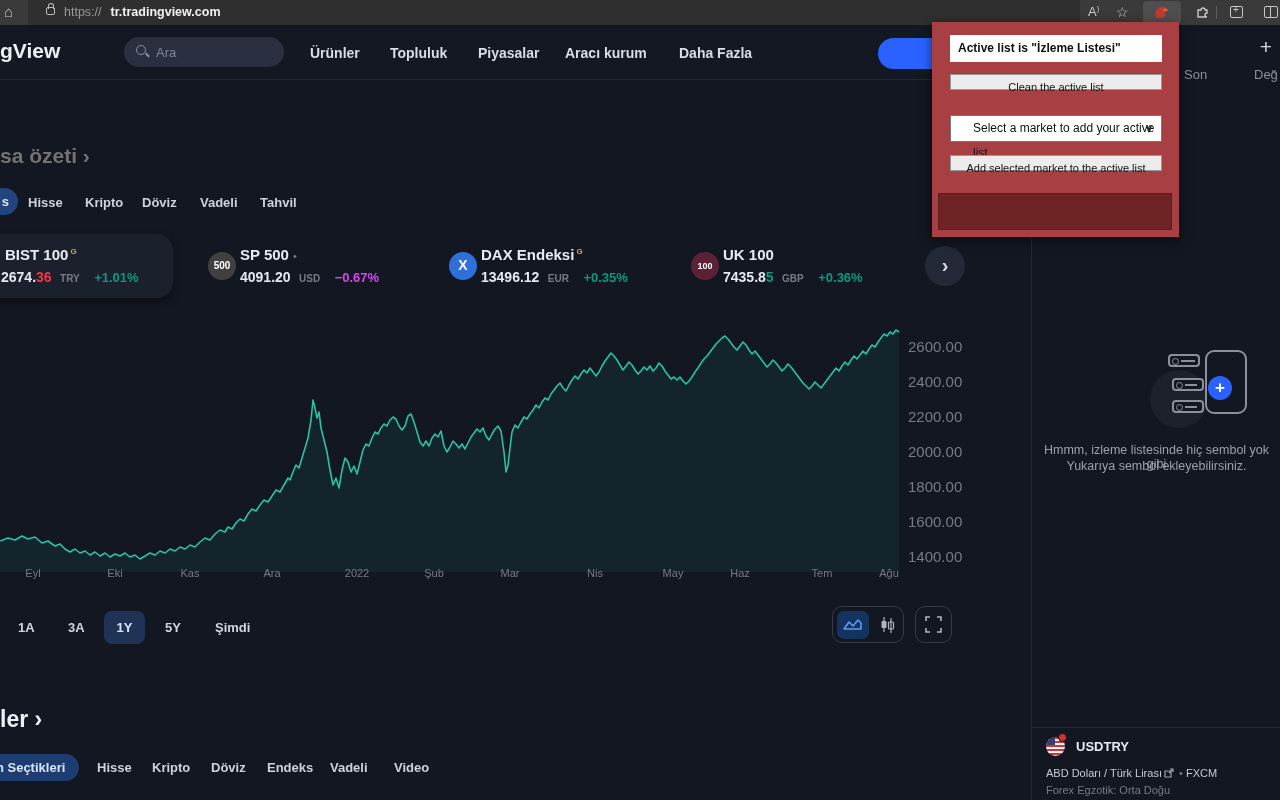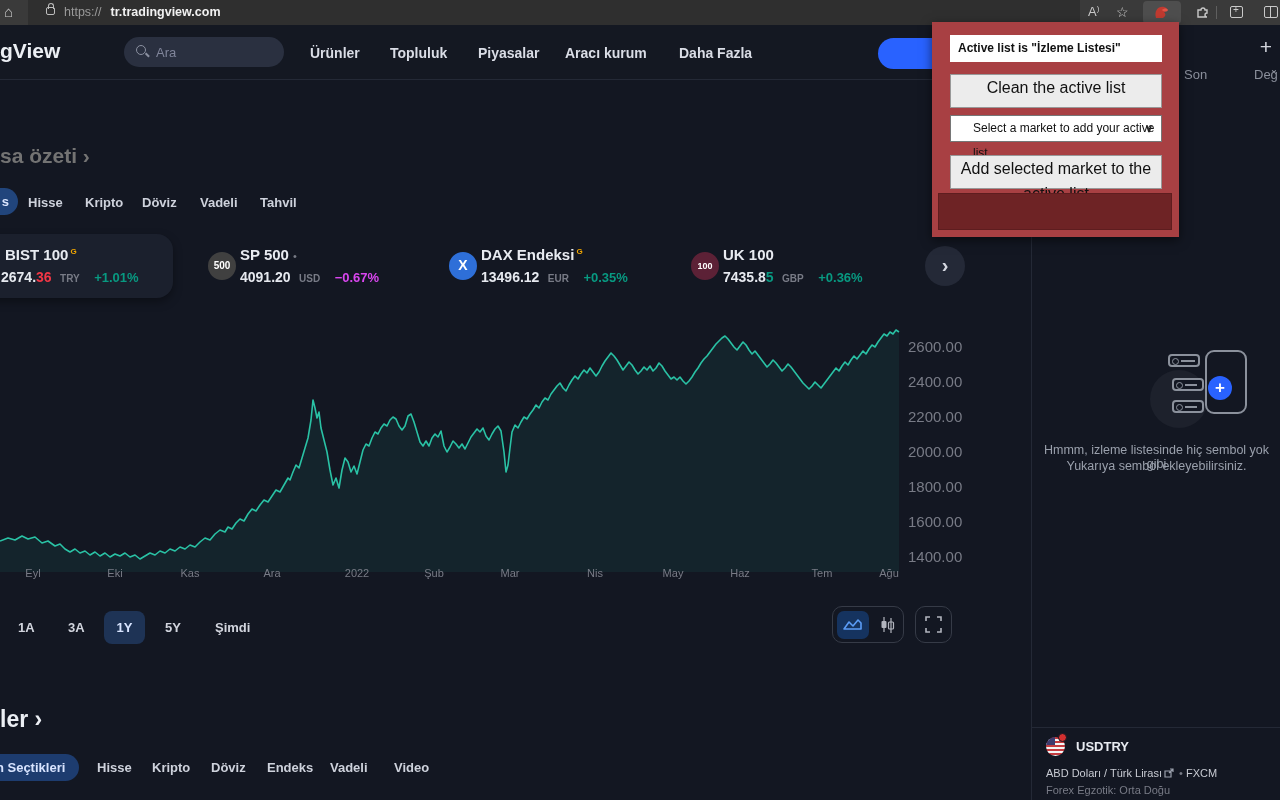--- a/index.html
+++ b/index.html
@@ -120,22 +120,22 @@
   .sym-name { position:absolute; left:44px; top:6px; font-size:13px; font-weight:bold; color:#e8ebf1; }
   .sym-desc { position:absolute; left:14px; top:34px; font-size:11px; color:#c8cbd3; }
   .sym-cat  { position:absolute; left:14px; top:51px; font-size:11px; color:#787b86; }
   .extlink { display:inline-block; vertical-align:-1px; margin:0 2px; }
 
   
   .popup { position:absolute; left:932px; top:22px; width:247px; height:215px; background:#a84043;
            box-shadow:0 3px 10px rgba(0,0,0,.55); z-index:50; }
   .pp-title { position:absolute; left:18px; top:13px; width:212px; height:27px; background:#fff;
               font-size:12px; font-weight:bold; color:#111; line-height:27px; padding-left:8px; }
-  .pp-btn { position:absolute; left:18px; width:212px; height:34px; background:#ececec;
-            border:1px solid #989898; font-size:16px; color:#111; text-align:center; line-height:25px;
+  .pp-btn { position:absolute; left:18px; width:212px; height:16px; background:#ececec;
+            border:1px solid #989898; font-size:11px; color:#111; text-align:center; line-height:25px;
             cursor:pointer; }
   .pp-select { position:absolute; left:18px; top:93px; width:212px; height:27px; background:#fff;
                border:1px solid #767676; font-size:12px; color:#111; line-height:25px;
                padding-left:22px; cursor:pointer; }
   .pp-chev { position:absolute; right:8px; top:0; font-size:11px; font-weight:bold; color:#222; }
   .pp-dark { position:absolute; left:6px; top:171px; width:234px; height:37px; background:#6e2325;
              border:1px solid #5e1d1f; }
 
   svg { display:block; }
 </style>

